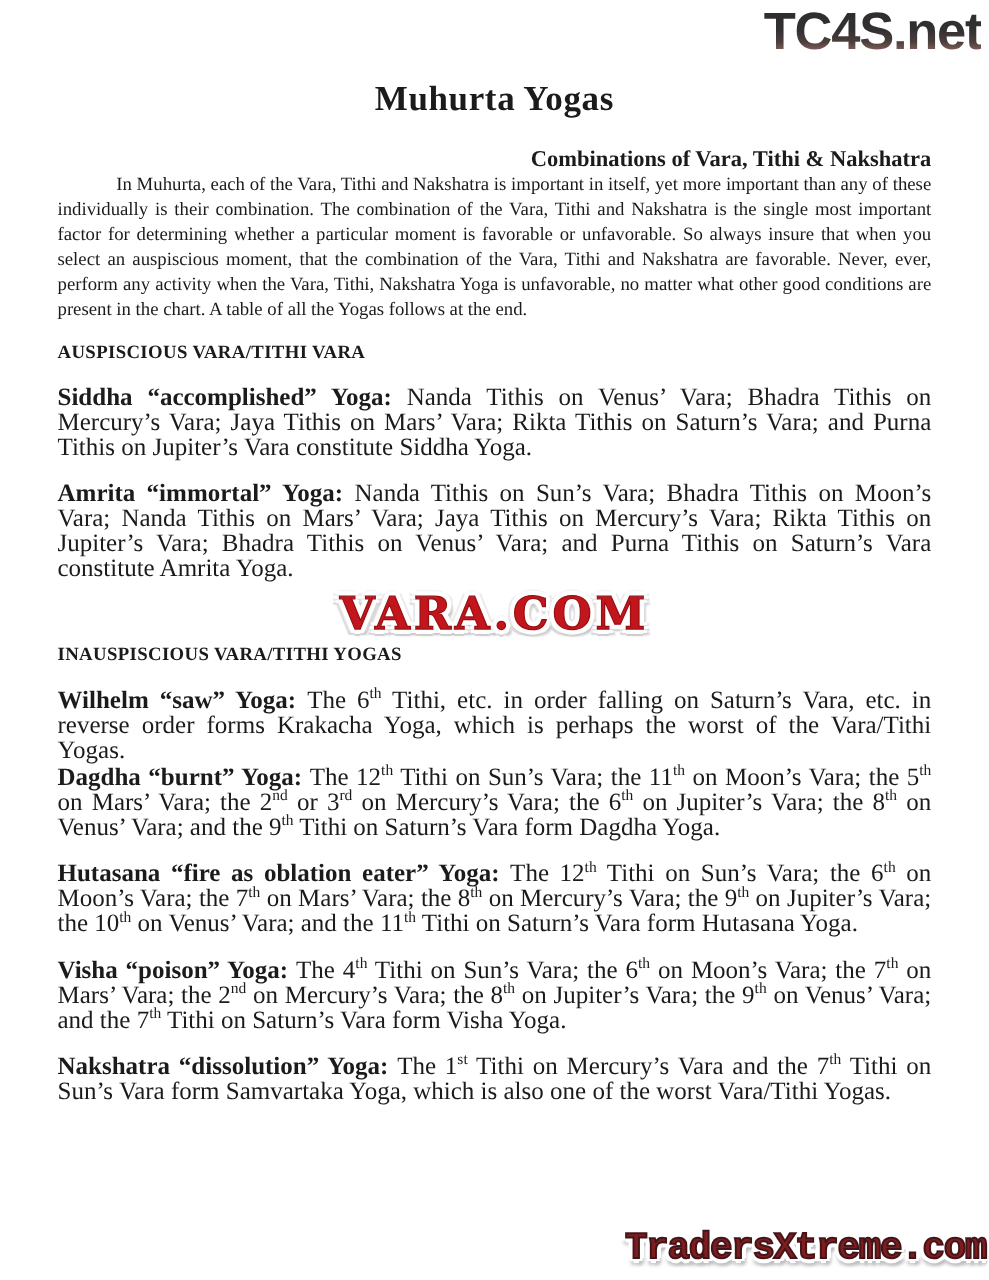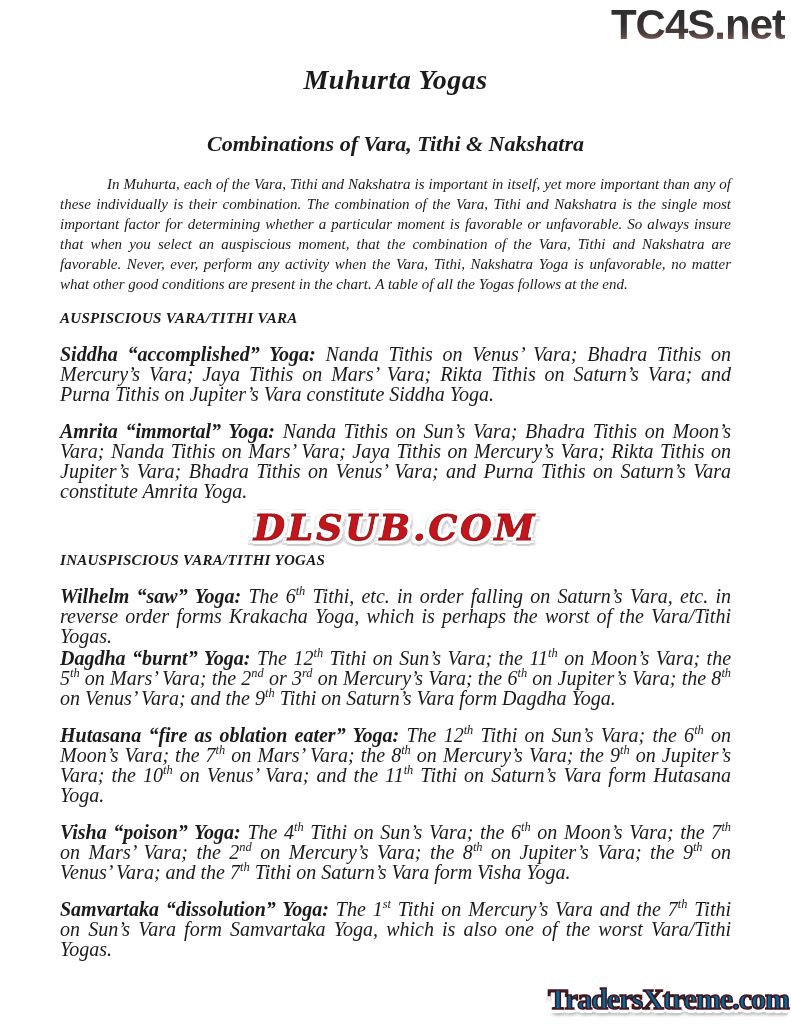--- a/index.html
+++ b/index.html
@@ -29,44 +29,44 @@
   @supports ((-webkit-background-clip: text) or (background-clip: text)) {
     .logo {
       background: linear-gradient(180deg, #2d2d2d 0%, #333031 48%, #4c3f3d 68%, #8a625c 84%, #c7a8a2 98%);
       -webkit-background-clip: text;
       background-clip: text;
       color: transparent;
       -webkit-text-fill-color: transparent;
     }
   }
 
-  .content { padding: 0 60px; font-style: italic; }
+  .content { padding: 0 46px; }
 
   .title {
     margin: 64px 0 0;
     text-align: center;
     font-size: 28px;
     font-weight: bold;
     letter-spacing: 0.5px;
   }
   .byline {
     margin-top: 17px;
     text-align: center;
     font-size: 15px;
     font-weight: bold;
   }
   .subtitle {
-    margin-top: 35px;
-    text-align: center;
-    font-size: 22px;
+    margin-top: 21px;
+    text-align: right;
+    font-size: 18px;
     font-weight: bold;
   }
 
   p.intro {
-    margin: 17px 0 0;
+    margin: 0 0 0;
     text-align: justify;
     text-indent: 47px;
     font-size: 15px;
     line-height: 20px;
   }
 
   h2.section-heading {
     margin: 16px 0 0;
     font-size: 15px;
     font-weight: bold;
@@ -110,25 +110,25 @@
       -5px 2px 0 #e6e6e6, 5px 2px 0 #dcdcdc, 0 6px 1px #cccccc,
       5px 5px 2px #c6c6c6, -5px 5px 1px #d8d8d8, 0 -5px 1px #efefef,
       -5px -2px 0 #ececec, 5px -2px 0 #ececec;
   }
 
   
   .watermark-footer {
     position: absolute;
     right: 2px;
     bottom: 8px;
-    font-family: Liberation Serif, serif;
+    font-family: Liberation Mono, monospace;
     font-weight: bold;
     font-size: 30px;
     letter-spacing: -1px;
-    color: #0369a1;
+    color: #7f1d1d;
     -webkit-text-stroke: 1.6px #43151a;
     text-shadow:
       -3px -3px 0 #ffffff, -3px 3px 0 #ffffff, 3px -3px 0 #ffffff, 3px 3px 0 #ffffff,
       -4px 0 0 #ffffff, 4px 0 0 #ffffff, 0 -4px 0 #ffffff, 0 4px 0 #ffffff,
       2px 6px 3px #bbbbbb, -2px 6px 3px #c6c6c6, 4px 5px 3px #c0c0c0;
   }
 </style>
 </head>
 <body>
 
@@ -143,32 +143,32 @@
 
     <p class="intro">In Muhurta, each of the Vara, Tithi and Nakshatra is important in itself, yet more important than any of these individually is their combination. The combination of the Vara, Tithi and Nakshatra is the single most important factor for determining whether a particular moment is favorable or unfavorable. So always insure that when you select an auspiscious moment, that the combination of the Vara, Tithi and Nakshatra are favorable. Never, ever, perform any activity when the Vara, Tithi, Nakshatra Yoga is unfavorable, no matter what other good conditions are present in the chart. A table of all the Yogas follows at the end.</p>
 
     <h2 class="section-heading">AUSPISCIOUS VARA/TITHI VARA</h2>
 
     <p class="entry"><span class="lead">Siddha “accomplished” Yoga:</span><span class="body">Nanda Tithis on Venus’ Vara; Bhadra Tithis on Mercury’s Vara; Jaya Tithis on Mars’ Vara; Rikta Tithis on Saturn’s Vara; and Purna Tithis on Jupiter’s Vara constitute Siddha Yoga.</span></p>
 
     <p class="entry"><span class="lead">Amrita “immortal” Yoga:</span><span class="body">Nanda Tithis on Sun’s Vara; Bhadra Tithis on Moon’s Vara; Nanda Tithis on Mars’ Vara; Jaya Tithis on Mercury’s Vara; Rikta Tithis on Jupiter’s Vara; Bhadra Tithis on Venus’ Vara; and Purna Tithis on Saturn’s Vara constitute Amrita Yoga.</span></p>
 
     <div class="watermark-mid-wrap">
-      <span class="watermark-mid">DLSUB.COM</span>
+      <span class="watermark-mid">VARA.COM</span>
     </div>
 
     <h2 class="section-heading second">INAUSPISCIOUS VARA/TITHI YOGAS</h2>
 
     <p class="entry"><span class="lead">Wilhelm “saw” Yoga:</span><span class="body">The 6<sup>th</sup> Tithi, etc. in order falling on Saturn’s Vara, etc. in reverse order forms Krakacha Yoga, which is perhaps the worst of the Vara/Tithi Yogas.</span></p>
 
     <p class="entry tight"><span class="lead">Dagdha “burnt” Yoga:</span><span class="body">The 12<sup>th</sup> Tithi on Sun’s Vara; the 11<sup>th</sup> on Moon’s Vara; the 5<sup>th</sup> on Mars’ Vara; the 2<sup>nd</sup> or 3<sup>rd</sup> on Mercury’s Vara; the 6<sup>th</sup> on Jupiter’s Vara; the 8<sup>th</sup> on Venus’ Vara; and the 9<sup>th</sup> Tithi on Saturn’s Vara form Dagdha Yoga.</span></p>
 
     <p class="entry"><span class="lead">Hutasana “fire as oblation eater” Yoga:</span><span class="body">The 12<sup>th</sup> Tithi on Sun’s Vara; the 6<sup>th</sup> on Moon’s Vara; the 7<sup>th</sup> on Mars’ Vara; the 8<sup>th</sup> on Mercury’s Vara; the 9<sup>th</sup> on Jupiter’s Vara; the 10<sup>th</sup> on Venus’ Vara; and the 11<sup>th</sup> Tithi on Saturn’s Vara form Hutasana Yoga.</span></p>
 
     <p class="entry"><span class="lead">Visha “poison” Yoga:</span><span class="body">The 4<sup>th</sup> Tithi on Sun’s Vara; the 6<sup>th</sup> on Moon’s Vara; the 7<sup>th</sup> on Mars’ Vara; the 2<sup>nd</sup> on Mercury’s Vara; the 8<sup>th</sup> on Jupiter’s Vara; the 9<sup>th</sup> on Venus’ Vara; and the 7<sup>th</sup> Tithi on Saturn’s Vara form Visha Yoga.</span></p>
 
-    <p class="entry"><span class="lead">Samvartaka “dissolution” Yoga:</span><span class="body">The 1<sup>st</sup> Tithi on Mercury’s Vara and the 7<sup>th</sup> Tithi on Sun’s Vara form Samvartaka Yoga, which is also one of the worst Vara/Tithi Yogas.</span></p>
+    <p class="entry"><span class="lead">Nakshatra “dissolution” Yoga:</span><span class="body">The 1<sup>st</sup> Tithi on Mercury’s Vara and the 7<sup>th</sup> Tithi on Sun’s Vara form Samvartaka Yoga, which is also one of the worst Vara/Tithi Yogas.</span></p>
 
   </div>
 
   <div class="watermark-footer">TradersXtreme.com</div>
 
 </div>
 
 </body></html>

